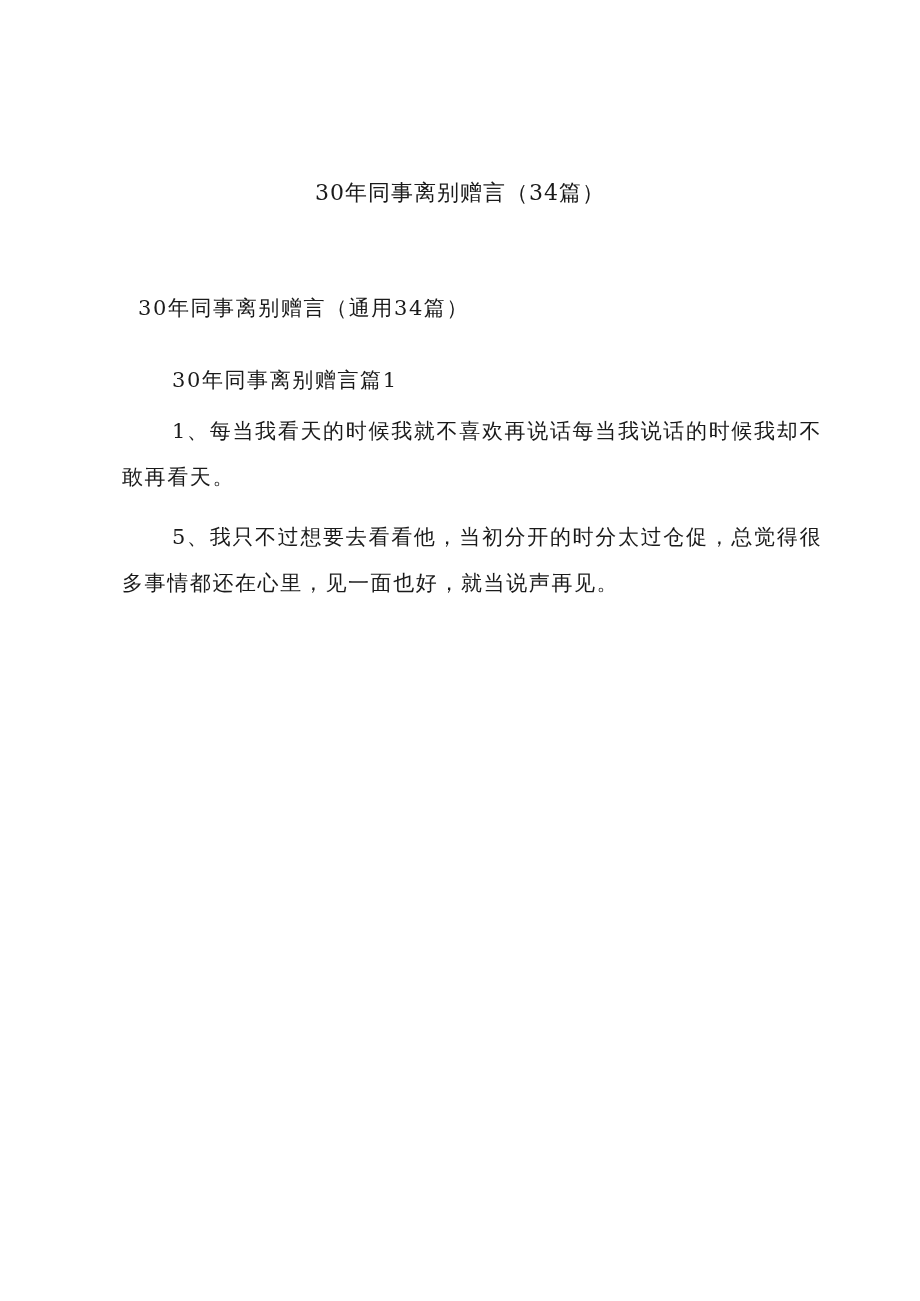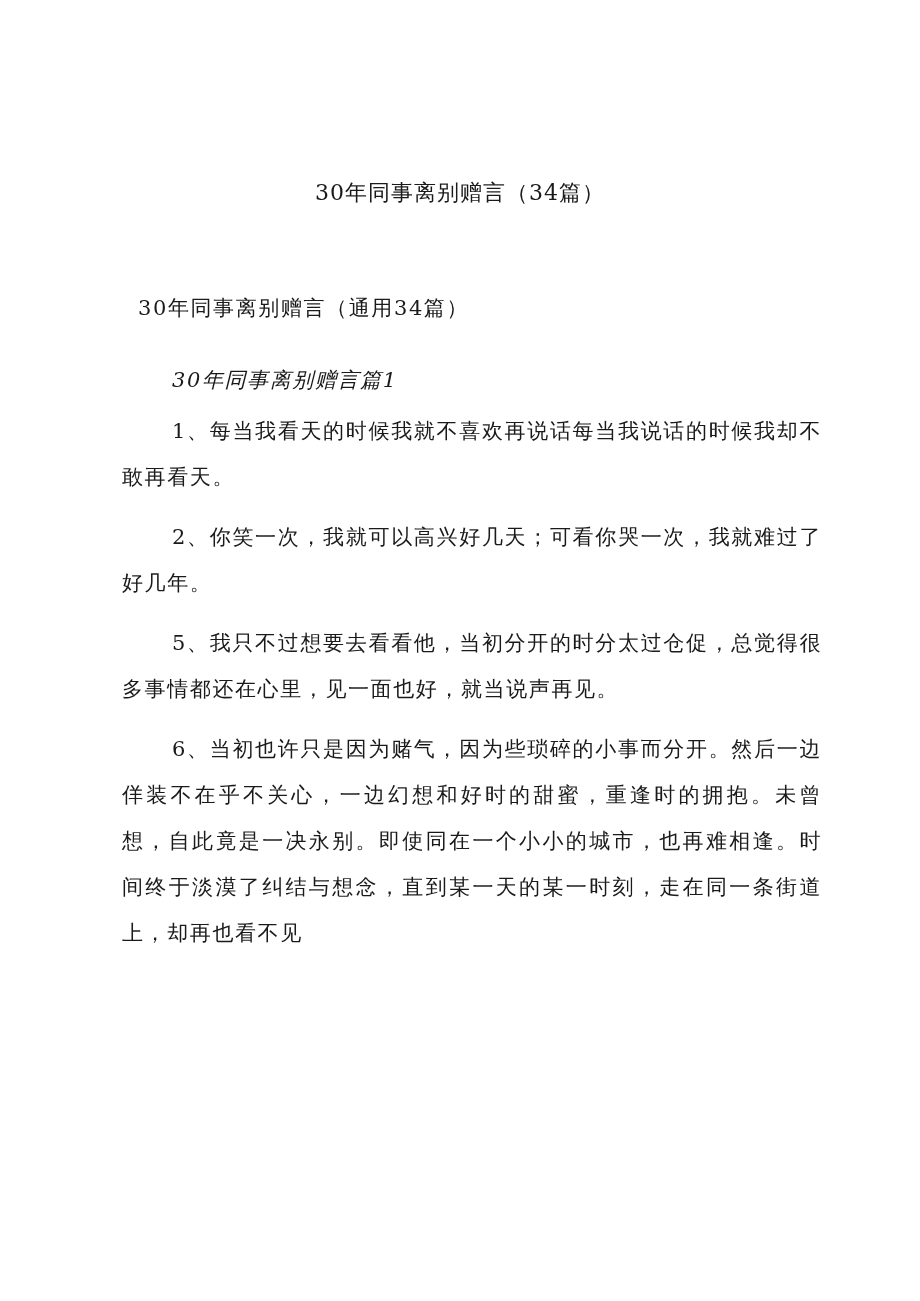--- a/index.html
+++ b/index.html
@@ -45,38 +45,35 @@
     .subtitle {
       margin: 16px;
       height: 56px;
       line-height: 36px;
     }
     .section-heading {
       margin: 0;
       height: 46px;
       line-height: 36px;
       text-indent: 50px;
-      font-style: italic;
     }
     .para {
       margin: 0 0 14px 0;
       line-height: 46px;
       text-indent: 50px;
       text-align: justify;
       text-justify: inter-character;
     }
     .para:first-of-type { margin-top: 0; }
   </style>
 </head>
 <body>
 
 <div class="page">
   <h1 class="title">30年同事离别赠言（34篇）</h1>
 
   <div class="body-text">
     <p class="subtitle">30年同事离别赠言（通用34篇）</p>
     <p class="section-heading">30年同事离别赠言篇1</p>
     <p class="para">1、每当我看天的时候我就不喜欢再说话每当我说话的时候我却不敢再看天。</p>
-    <p class="para">2、你笑一次，我就可以高兴好几天；可看你哭一次，我就难过了好几年。</p>
     <p class="para">5、我只不过想要去看看他，当初分开的时分太过仓促，总觉得很多事情都还在心里，见一面也好，就当说声再见。</p>
-    <p class="para">6、当初也许只是因为赌气，因为些琐碎的小事而分开。然后一边佯装不在乎不关心，一边幻想和好时的甜蜜，重逢时的拥抱。未曾想，自此竟是一决永别。即使同在一个小小的城市，也再难相逢。时间终于淡漠了纠结与想念，直到某一天的某一时刻，走在同一条街道上，却再也看不见</p>
   </div>
 </div>
 
 </body></html>

